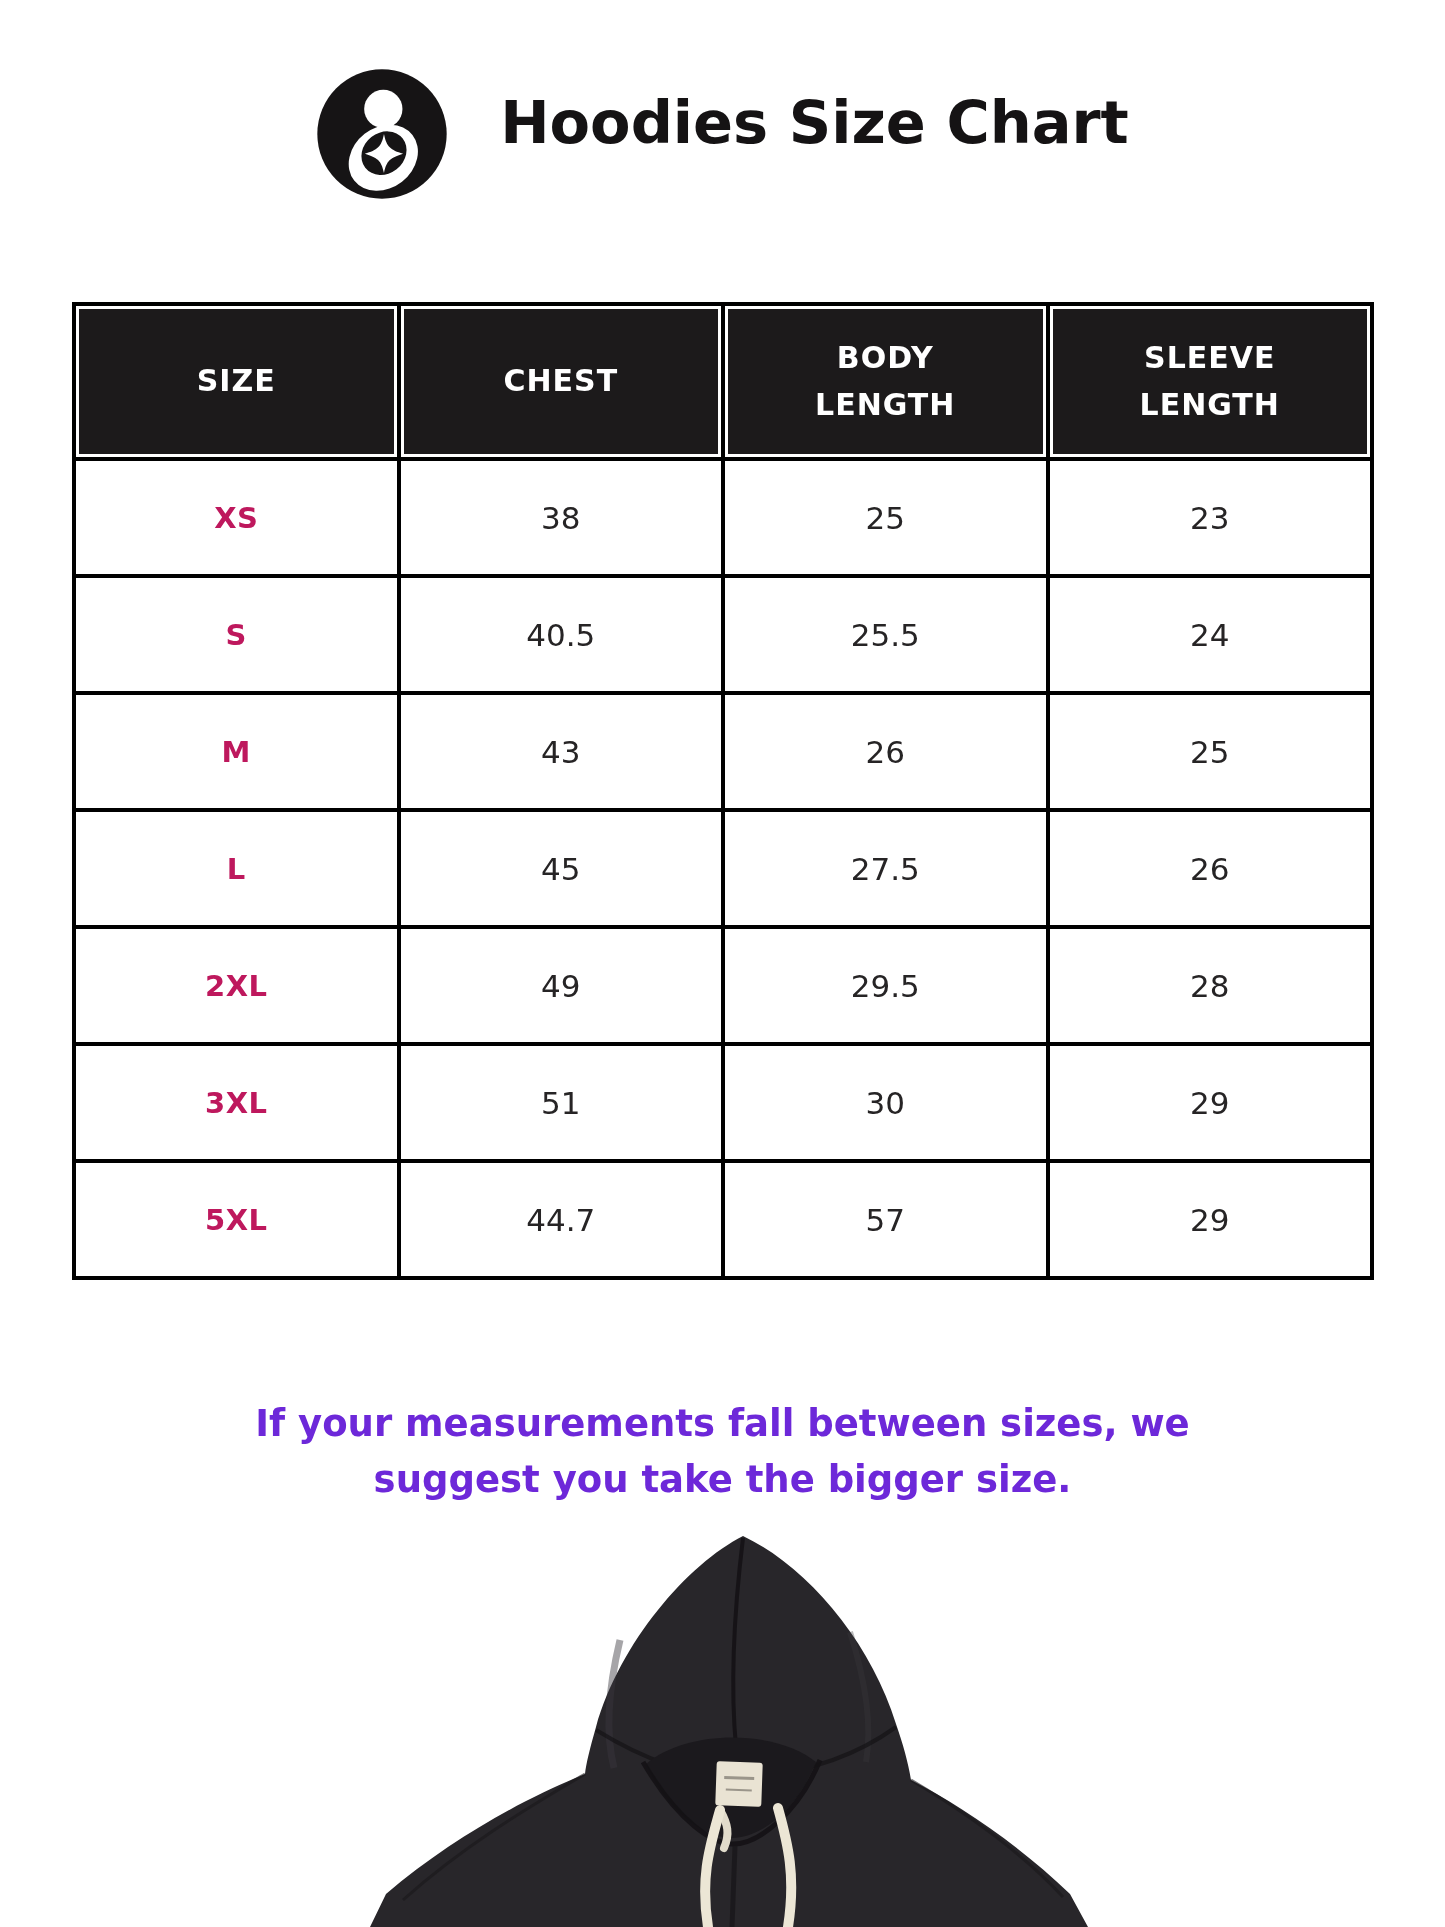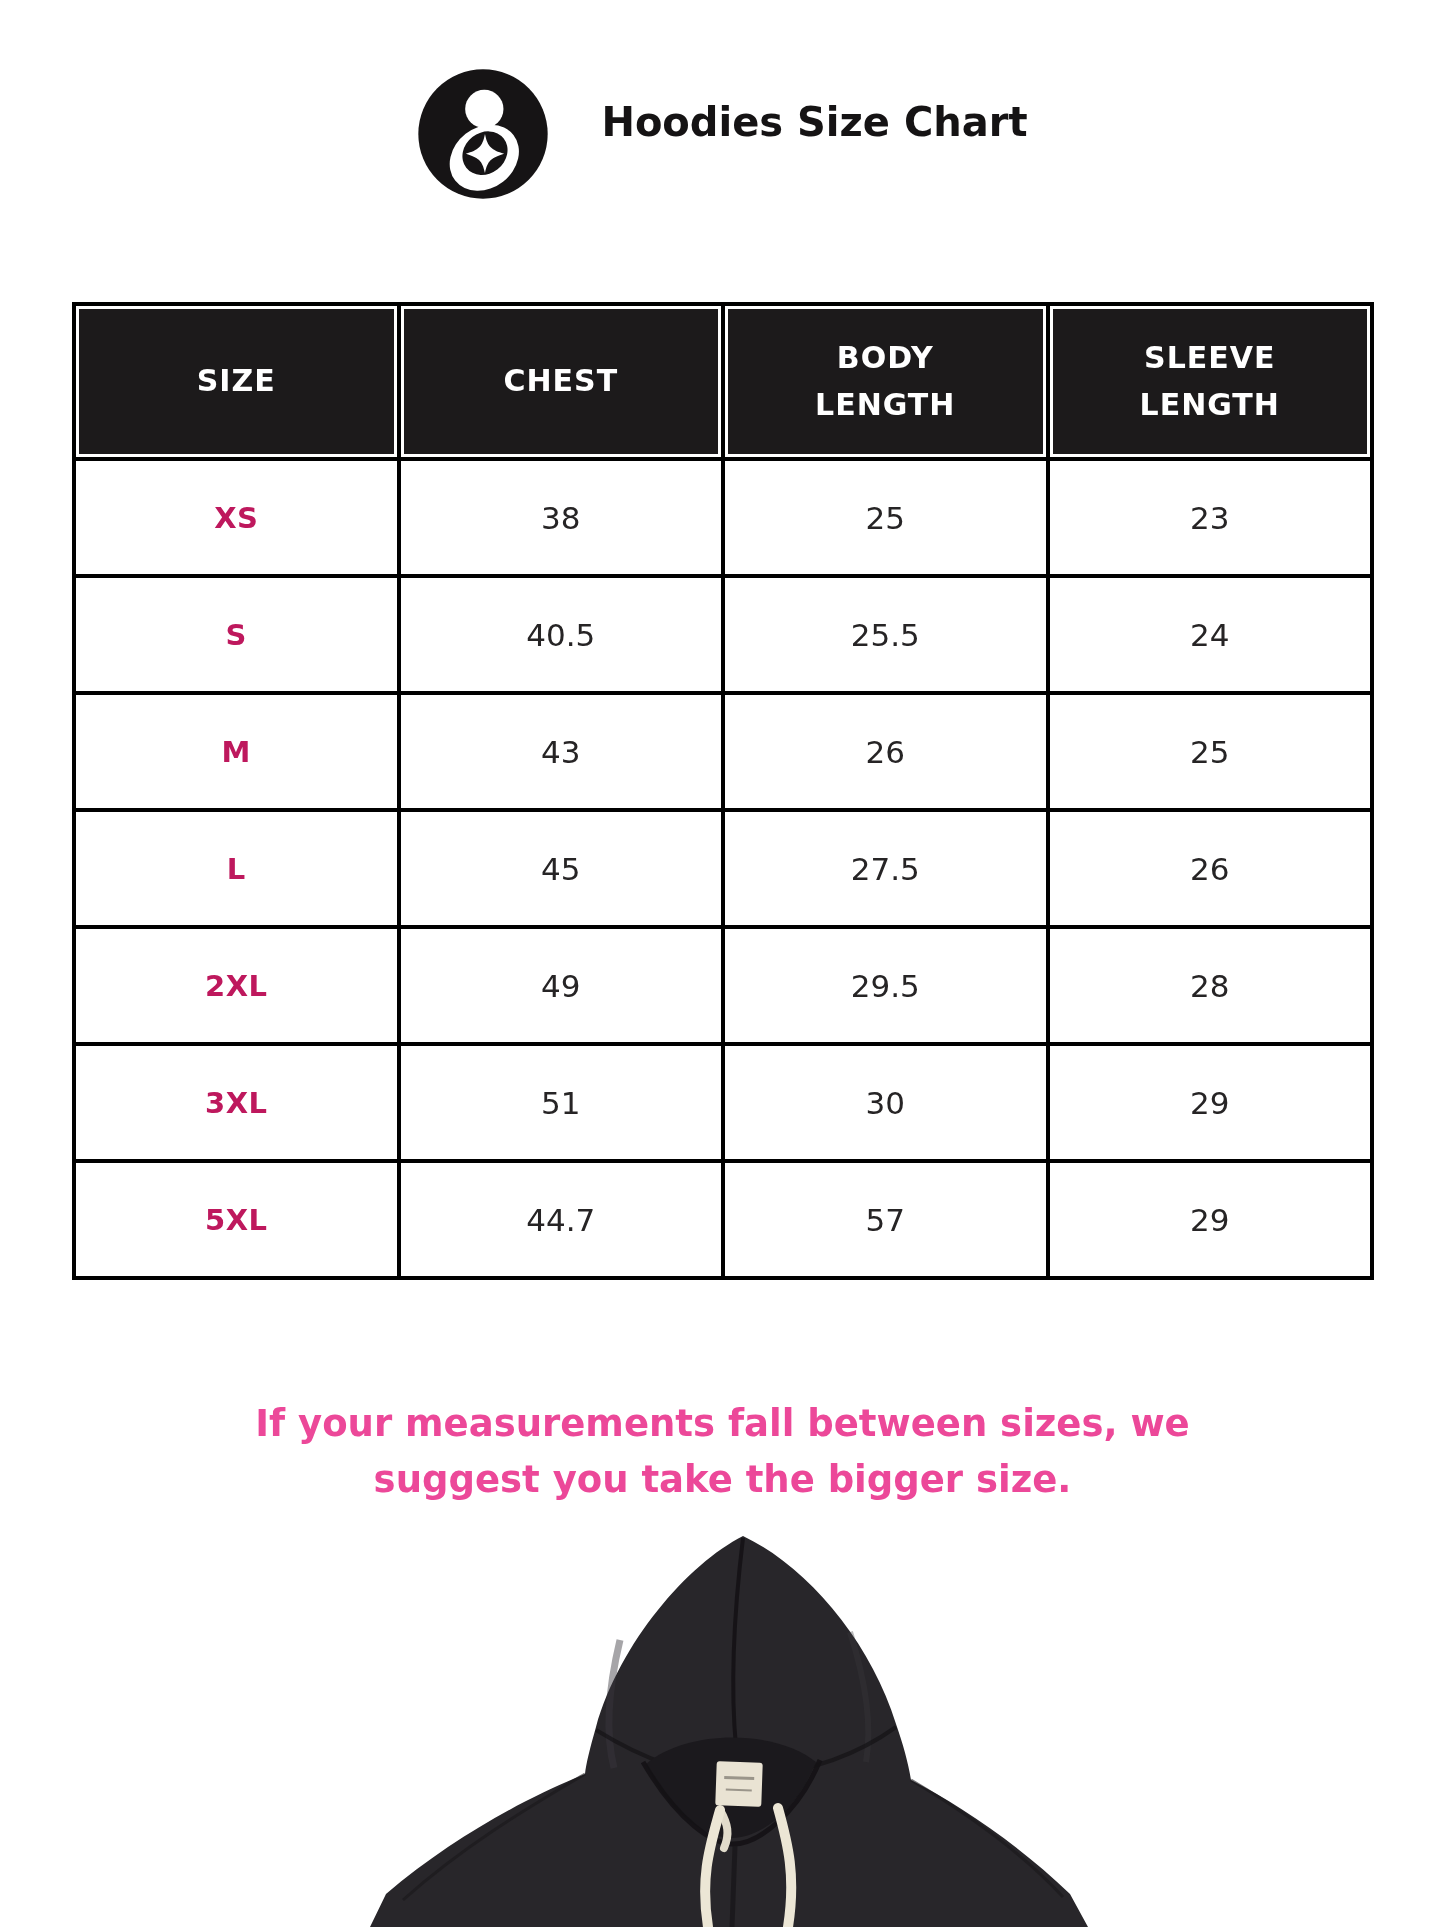--- a/index.html
+++ b/index.html
@@ -22,21 +22,21 @@
     top: 68px; left: 0;
     width: 100%;
     display: flex;
     justify-content: center;
     align-items: center;
     gap: 52px;
   }
   .logo-wrap { width: 132px; height: 132px; flex: 0 0 auto; }
   .logo-wrap svg { width: 132px; height: 132px; display: block; }
   .page-title {
-    font-size: 40px;
+    font-size: 59px;
     font-weight: 800;
     color: #151314;
     letter-spacing: 0px;
     transform: translateY(-12px);
     white-space: nowrap;
   }
 
   
   .table-wrap {
     position: absolute;
@@ -86,21 +86,21 @@
   }
 
   
   .note {
     position: absolute;
     top: 1396px; left: 0;
     width: 100%;
     text-align: center;
     font-size: 37px;
     font-weight: 700;
-    color: #ec4899;
+    color: #6d28d9;
     line-height: 1.5;
   }
 
   
   .hoodie-wrap {
     position: absolute;
     left: 358px; top: 1522px;
     width: 740px; height: 405px;
   }
   .hoodie-wrap svg { width: 740px; height: 405px; display: block; }

